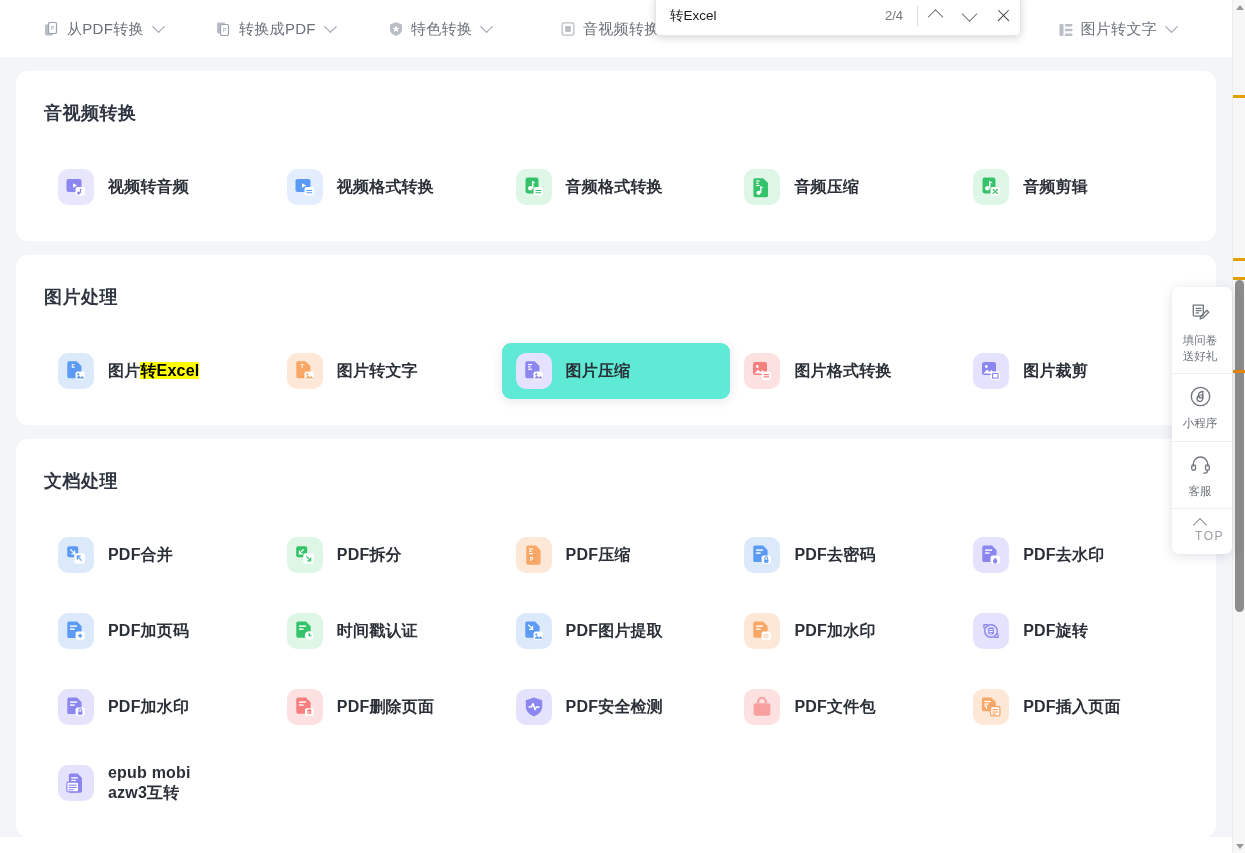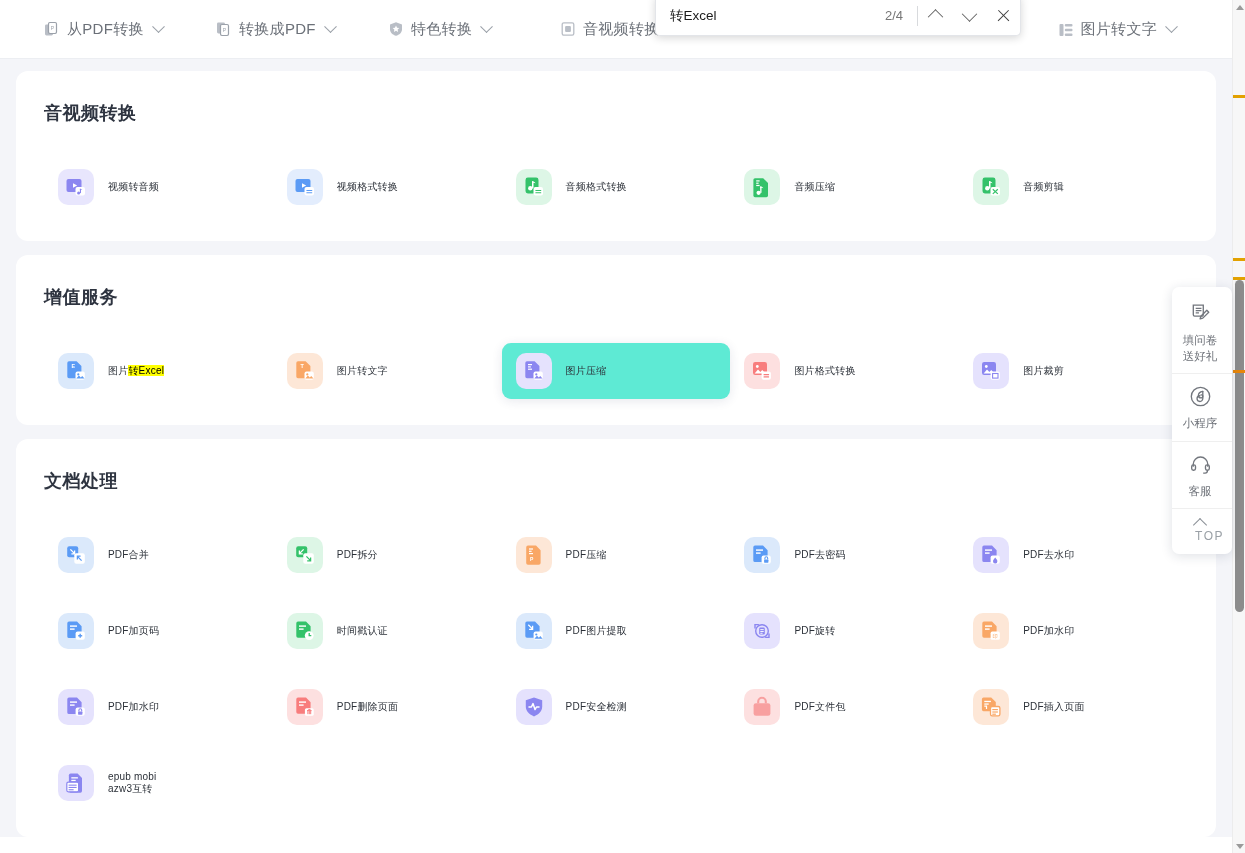--- a/index.html
+++ b/index.html
@@ -130,22 +130,22 @@
   .card {
     display: flex; align-items: center;
     gap: 14px;
     height: 56px;
     padding: 0 14px;
     border-radius: 9px;
     cursor: pointer;
   }
   .card.hover { background: #5eead4; box-shadow: 0 2px 11px rgba(40,50,90,.11); }
   .card-label {
-    font-size: 10px;
-    font-weight: normal;
+    font-size: 16px;
+    font-weight: bold;
     color: #2b3038;
     line-height: 1.25;
     letter-spacing: .2px;
   }
   .card-label .hl { background: #ffff00; color: #000000; }
   .ic {
     width: 36px; height: 36px;
     border-radius: 10px;
     flex: none;
     display: flex; align-items: center; justify-content: center;
@@ -388,21 +388,21 @@
             <path d="M13.8 14.3 L18.8 18.9 M18.8 14.3 L13.8 18.9" stroke="#34c26a" stroke-width="1.2" fill="none"></path>
           </svg>
         </span>
         <span class="card-label">音频剪辑</span>
       </div>
 
     </div>
   </div>
 
   <div class="section">
-    <div class="sec-title">增值服务</div>
+    <div class="sec-title">图片处理</div>
     <div class="grid">
 
       <div class="card">
         <span class="ic" style="background:#dbe9fb">
           <svg width="24" height="24" viewBox="0 0 24 24">
             <path d="M5 2.2 h7.6 L17.4 7 v10.6 a1.7 1.7 0 0 1 -1.7 1.7 H5 a1.7 1.7 0 0 1 -1.7 -1.7 V3.9 A1.7 1.7 0 0 1 5 2.2 Z" fill="#5b9bf5"></path>
             <text x="7.4" y="9.4" font-size="5.4" fill="#fff" font-family="Liberation Sans" font-weight="bold">E</text>
             <rect x="11.5" y="12.4" width="9.3" height="8.4" rx="2" fill="#fff"></rect>
             <circle cx="14.3" cy="15.4" r="1.1" fill="#5b9bf5"></circle>
             <path d="M12.3 19.6 l2.6 -3 1.9 2 1.4 -1.6 2.3 2.6 Z" fill="#5b9bf5"></path>
@@ -570,45 +570,45 @@
             <path d="M6.3 5.8 L10.6 10.1 M10.6 6.8 V10.4 H7.1" stroke="#fff" stroke-width="1.3" fill="none"></path>
             <rect x="11.6" y="12.6" width="9.2" height="8.2" rx="2" fill="#fff"></rect>
             <circle cx="14.3" cy="15.5" r="1.1" fill="#5b9bf5"></circle>
             <path d="M12.4 19.7 l2.6 -3 1.9 2 1.4 -1.6 2.3 2.6 Z" fill="#5b9bf5"></path>
           </svg>
         </span>
         <span class="card-label">PDF图片提取</span>
       </div>
 
       <div class="card">
+        <span class="ic" style="background:#fde7d7">
+          <svg width="24" height="24" viewBox="0 0 24 24">
+            <path d="M5 2.6 h8 L17.6 7.2 V17 a1.7 1.7 0 0 1 -1.7 1.7 H5 A1.7 1.7 0 0 1 3.3 17 V4.3 A1.7 1.7 0 0 1 5 2.6 Z" fill="#f9a766"></path>
+            <rect x="6" y="6.4" width="7" height="1.4" fill="#fff"></rect>
+            <rect x="6" y="9.4" width="4.6" height="1.4" fill="#fff"></rect>
+            <rect x="11.6" y="12.6" width="9.2" height="8.2" rx="1.6" fill="#fff"></rect>
+            <text x="16.2" y="18.8" font-size="5.2" fill="#f9a766" text-anchor="middle" font-family="DejaVu Sans">印</text>
+          </svg>
+        </span>
+        <span class="card-label">PDF加水印</span>
+      </div>
+
+      <div class="card">
         <span class="ic" style="background:#e5e2fd">
           <svg width="24" height="24" viewBox="0 0 24 24">
             <circle cx="12" cy="12" r="6.3" fill="none" stroke="#8b86f0" stroke-width="1.4"></circle>
             <path d="M5 9.5 L5 5.6 L8.9 5.6" stroke="#8b86f0" stroke-width="1.4" fill="none"></path>
             <path d="M19 14.5 L19 18.4 L15.1 18.4" stroke="#8b86f0" stroke-width="1.4" fill="none"></path>
             <rect x="9.2" y="8.6" width="5.6" height="6.8" rx="1.2" fill="#8b86f0"></rect>
             <rect x="10.3" y="10.2" width="3.4" height=".9" fill="#fff"></rect>
             <rect x="10.3" y="12" width="3.4" height=".9" fill="#fff"></rect>
             <rect x="10.3" y="13.8" width="2.3" height=".9" fill="#fff"></rect>
           </svg>
         </span>
         <span class="card-label">PDF旋转</span>
-      </div>
-
-      <div class="card">
-        <span class="ic" style="background:#fde7d7">
-          <svg width="24" height="24" viewBox="0 0 24 24">
-            <path d="M5 2.6 h8 L17.6 7.2 V17 a1.7 1.7 0 0 1 -1.7 1.7 H5 A1.7 1.7 0 0 1 3.3 17 V4.3 A1.7 1.7 0 0 1 5 2.6 Z" fill="#f9a766"></path>
-            <rect x="6" y="6.4" width="7" height="1.4" fill="#fff"></rect>
-            <rect x="6" y="9.4" width="4.6" height="1.4" fill="#fff"></rect>
-            <rect x="11.6" y="12.6" width="9.2" height="8.2" rx="1.6" fill="#fff"></rect>
-            <text x="16.2" y="18.8" font-size="5.2" fill="#f9a766" text-anchor="middle" font-family="DejaVu Sans">印</text>
-          </svg>
-        </span>
-        <span class="card-label">PDF加水印</span>
       </div>
 
       <div class="card">
         <span class="ic" style="background:#e5e2fd">
           <svg width="24" height="24" viewBox="0 0 24 24">
             <path d="M5 2.6 h8 L17.6 7.2 V17.4 a1.7 1.7 0 0 1 -1.7 1.7 H5 A1.7 1.7 0 0 1 3.3 17.4 V4.3 A1.7 1.7 0 0 1 5 2.6 Z" fill="#8b86f0"></path>
             <rect x="6" y="6.4" width="7" height="1.4" fill="#fff"></rect>
             <rect x="6" y="9.4" width="4.6" height="1.4" fill="#fff"></rect>
             <rect x="11.6" y="12.6" width="9.2" height="8.2" rx="2" fill="#fff"></rect>
             <rect x="14.1" y="16.4" width="4.3" height="3.4" rx=".9" fill="#8b86f0"></rect>

